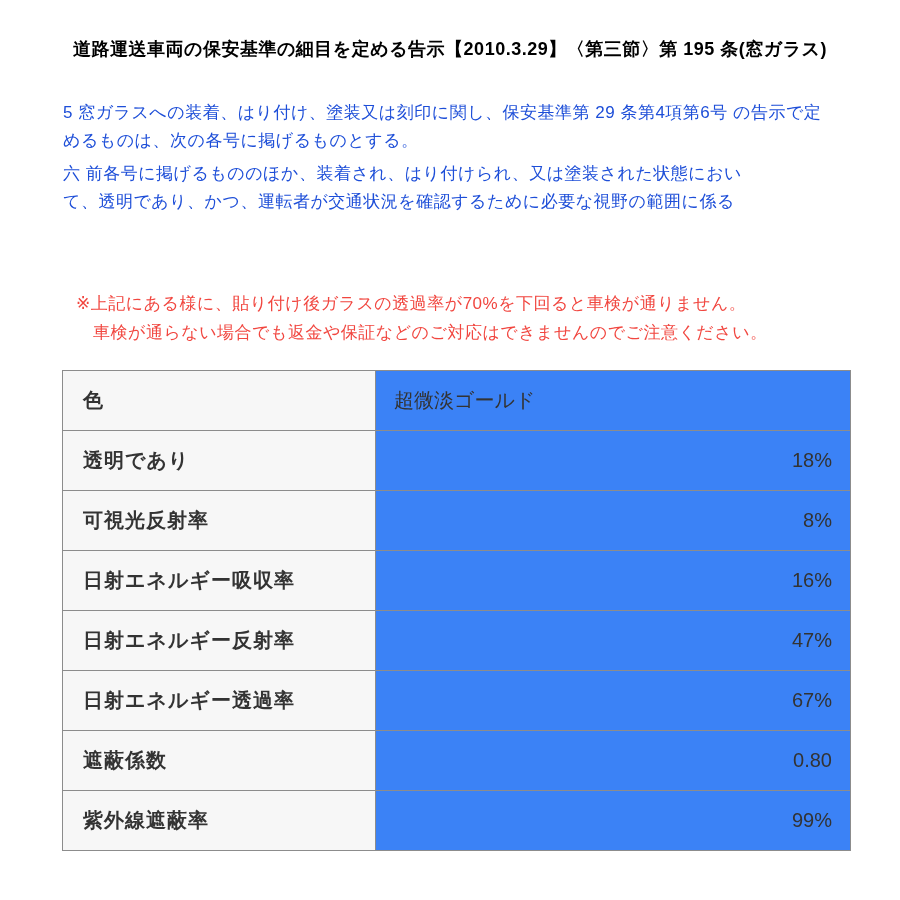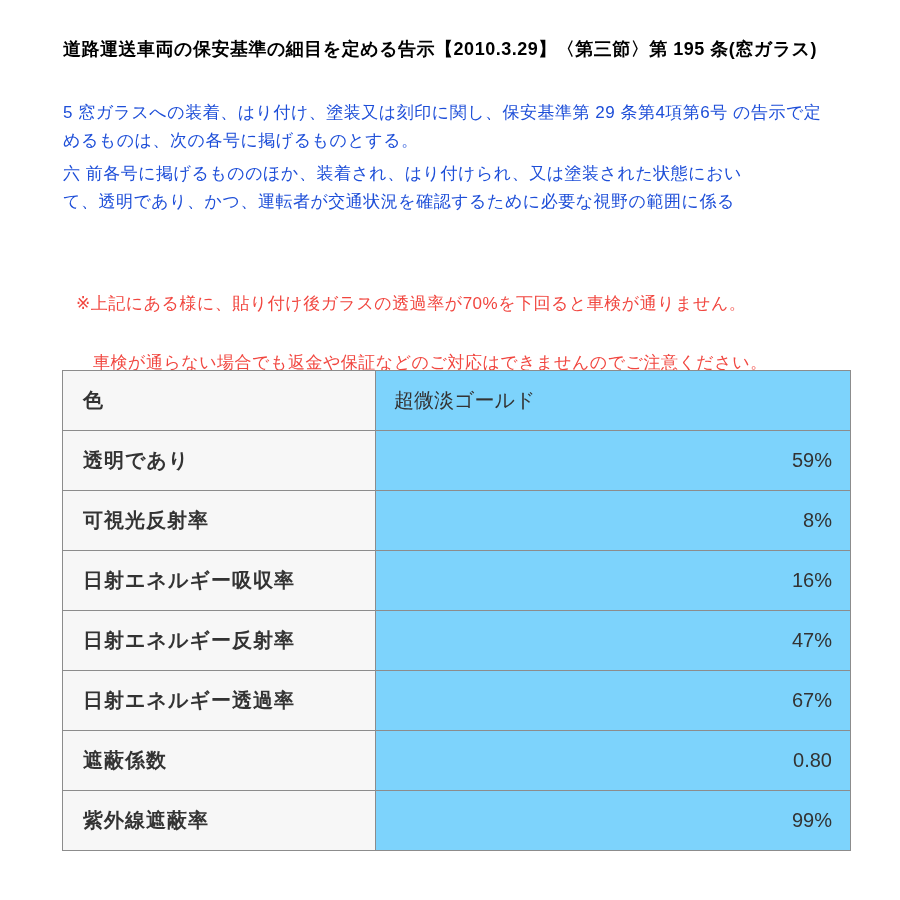--- a/index.html
+++ b/index.html
@@ -6,40 +6,40 @@
   html, body {
     width: 900px; height: 900px;
     background: #ffffff;
     font-family: "Liberation Sans", "DejaVu Sans", sans-serif;
     position: relative;
     overflow: hidden;
   }
   .abs { position: absolute; }
 
   .doc-title {
-    left: 63px; top: 36px; width: 800px;
+    left: 73px; top: 36px; width: 800px;
     font-size: 18px; font-weight: bold; color: #000000;
     line-height: 26px;
     letter-spacing: 0.5px;
   }
   .body-para {
     left: 63px; width: 800px;
     font-size: 17px; color: #1d4ed8;
     line-height: 28px;
     letter-spacing: 0.5px;
   }
   .para-5 { top: 99px; }
   .para-6 { top: 160px; }
   .warning-note {
     left: 76px; top: 289px; width: 800px;
     font-size: 17px;
     line-height: 29px;
     letter-spacing: 0.5px;
   }
-  .warning-note .line.indent { padding-left: 17px; margin-top: 30px; }
+  .warning-note .line.indent { padding-left: 17px; }
 
   table.spec-table {
     position: absolute;
     left: 62px; top: 370px;
     width: 788px;
     border-collapse: collapse;
     table-layout: fixed;
   }
   table.spec-table th, table.spec-table td {
     border: 1px solid #8c8c8c;
@@ -51,21 +51,21 @@
   table.spec-table th {
     width: 313px;
     background: #f7f7f7;
     text-align: left;
     font-weight: bold;
     padding-left: 20px;
     letter-spacing: 1px;
   }
   table.spec-table td {
     width: 475px;
-    background: #7dd3fc;
+    background: #3b82f6;
     text-align: right;
     font-weight: normal;
     padding-right: 18px;
   }
   table.spec-table tr.first-row td {
     text-align: left;
     padding-left: 18px;
   }
 </style>
 </head>
@@ -89,21 +89,21 @@
 </div>
 
 <table class="spec-table">
   <tbody>
     <tr class="first-row">
       <th>色</th>
       <td>超微淡ゴールド</td>
     </tr>
     <tr>
       <th>透明であり</th>
-      <td>59%</td>
+      <td>18%</td>
     </tr>
     <tr>
       <th>可視光反射率</th>
       <td>8%</td>
     </tr>
     <tr>
       <th>日射エネルギー吸収率</th>
       <td>16%</td>
     </tr>
     <tr>

